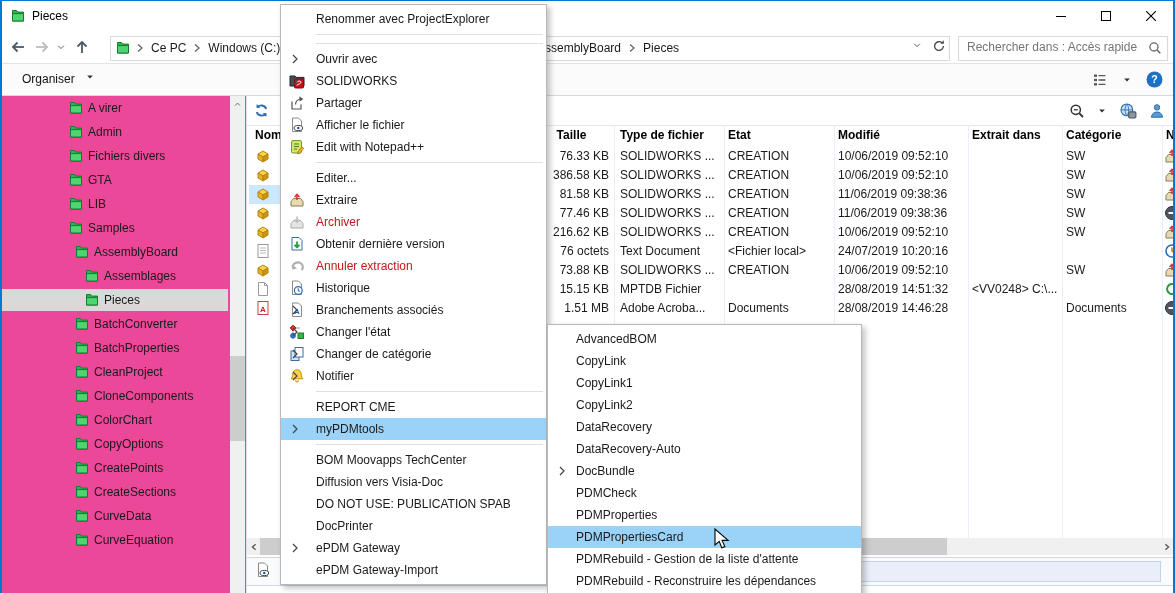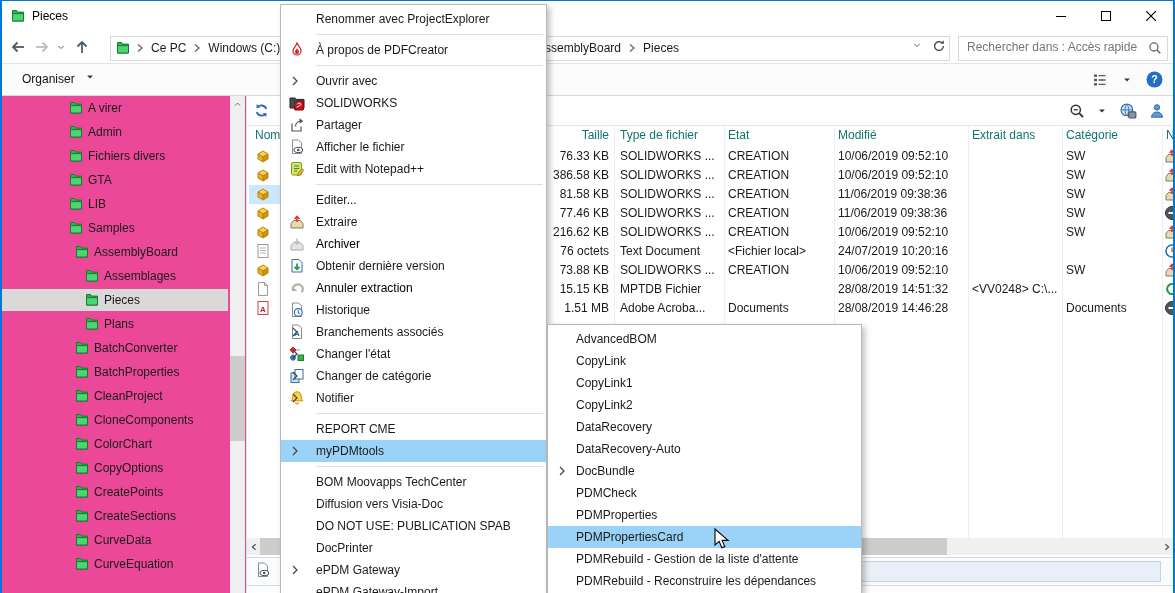--- a/index.html
+++ b/index.html
@@ -42,21 +42,21 @@
   .tree-item .lbl{position:absolute;top:0;}
   .tree-item.selected .selbg{position:absolute;left:0;right:18px;top:1px;bottom:1px;background:#d9d9d9;}
   .tree-scroll{position:absolute;right:1px;top:0;width:15px;bottom:0;background:#f0f0f0;}
   .tree-scroll .thumb{position:absolute;left:0;width:15px;top:260px;height:85px;background:#cdcdcd;}
   .tree-scroll .up{position:absolute;left:0;top:0;width:15px;height:16px;display:flex;align-items:center;justify-content:center;background:#f0f0f0;}
 
   .file-pane{position:absolute;left:245px;top:95px;right:0;bottom:0;background:#fff;overflow:hidden;}
   .fp-toolbar{position:absolute;left:0;top:0;right:0;height:29px;border-bottom:1px solid #e6e6e6;background:#fff;}
   .fp-tb-right{position:absolute;right:8px;top:6px;display:flex;gap:12px;align-items:center;}
   .fp-refresh{position:absolute;left:6px;top:6px;}
-  .fp-header{position:absolute;left:0;top:29px;right:0;height:21px;color:#0f766e;}
+  .fp-header{position:absolute;left:0;top:29px;right:0;height:21px;color:#000000;font-weight:bold;}
   .fp-header .hc{position:absolute;top:3px;white-space:nowrap;overflow:hidden;}
   .gridline{position:absolute;top:29px;width:1px;height:414px;background:#e8eff9;}
   .fp-rows{position:absolute;left:0;top:51px;right:0;}
   .frow{position:absolute;left:0;right:0;height:19px;line-height:19px;white-space:nowrap;}
   .frow .cell{position:absolute;top:0;overflow:hidden;}
   .frow .icon{position:absolute;top:1px;width:16px;height:16px;}
   .selsliver{position:absolute;left:2px;top:0;width:120px;height:19px;background:#cce8ff;}
   .c-taille{left:287px;width:75px;text-align:right;}
   .c-type{left:373px;width:98px;}
   .c-etat{left:481px;width:102px;}
@@ -76,21 +76,21 @@
   
   .menu{position:absolute;background:#fff;border:1px solid #b8b8b8;box-shadow:3px 3px 6px rgba(0,0,0,.25);box-sizing:border-box;padding:3px 0;z-index:50;}
   #context-menu{left:278px;top:3px;width:267px;}
   #submenu{left:545px;top:323px;width:315px;z-index:60;}
   .mi{position:relative;height:22px;line-height:22px;white-space:nowrap;}
   .mi .lbl{position:absolute;left:35px;top:0;}
   #submenu .mi .lbl{left:28px;}
   .mi .icon{position:absolute;left:8px;top:3px;width:16px;height:16px;}
   .mi .arrow{position:absolute;right:9px;top:5px;width:12px;height:12px;}
   .mi.hl{background:#9bd2f7;}
-  .mi.disabled .lbl{color:#000000;}
+  .mi.disabled .lbl{color:#b91c1c;}
   .msep{height:9px;position:relative;}
   .msep::after{content:"";position:absolute;left:35px;right:3px;top:4px;height:1px;background:#e0e0e0;}
 
   .cursor{position:absolute;left:712px;top:527px;z-index:100;}
 </style>
 </head>
 <body>
 
 <div class="window">
 
@@ -316,29 +316,20 @@
           <span class="selbg"></span>
           <span class="icon" style="left:82px">
             <svg width="16" height="16" viewBox="0 0 16 16">
               <path d="M2.5 2.5h4l1.2 1.6h5.8V13H2.5z" fill="#2db84d" stroke="#157a2e"></path>
               <path d="M2.5 5.6h11V13h-11z" fill="#4ed470" stroke="#157a2e"></path>
             </svg>
           </span>
           <span class="lbl" style="left:102px">Pieces</span>
         </div>
         <div class="tree-item">
-          <span class="icon" style="left:82px">
-            <svg width="16" height="16" viewBox="0 0 16 16">
-              <path d="M2.5 2.5h4l1.2 1.6h5.8V13H2.5z" fill="#2db84d" stroke="#157a2e"></path>
-              <path d="M2.5 5.6h11V13h-11z" fill="#4ed470" stroke="#157a2e"></path>
-            </svg>
-          </span>
-          <span class="lbl" style="left:102px">Plans</span>
-        </div>
-        <div class="tree-item">
           <span class="icon" style="left:72px">
             <svg width="16" height="16" viewBox="0 0 16 16">
               <path d="M2.5 2.5h4l1.2 1.6h5.8V13H2.5z" fill="#2db84d" stroke="#157a2e"></path>
               <path d="M2.5 5.6h11V13h-11z" fill="#4ed470" stroke="#157a2e"></path>
             </svg>
           </span>
           <span class="lbl" style="left:92px">BatchConverter</span>
         </div>
         <div class="tree-item">
           <span class="icon" style="left:72px">
@@ -467,21 +458,21 @@
         <span class="icon" style="width:16px;height:16px;">
             <svg width="16" height="16" viewBox="0 0 16 16">
               <circle cx="8" cy="4.4" r="2.7" fill="#5b9bd5" stroke="#2f6da8"></circle>
               <path d="M2.4 14.2c.5-3.6 3-5.2 5.6-5.2s5.1 1.6 5.6 5.2z" fill="#5b9bd5" stroke="#2f6da8"></path>
             </svg>
           </span>
       </div>
     </div>
     <div class="fp-header" id="fp-header">
         <span class="hc" style="left:8px;width:260px;">Nom</span>
-        <span class="hc" style="left:287px;width:75px;text-align:right;">Taille</span>
+        <span class="hc" style="left:287px;width:75px;text-align:center;">Taille</span>
         <span class="hc" style="left:373px;width:98px;">Type de fichier</span>
         <span class="hc" style="left:481px;width:102px;">Etat</span>
         <span class="hc" style="left:591px;width:128px;">Modifié</span>
         <span class="hc" style="left:725px;width:88px;">Extrait dans</span>
         <span class="hc" style="left:819px;width:92px;">Catégorie</span>
         <span class="hc" style="left:919px;width:12px;">N</span>
       </div>
     <div id="gridlines">
         <div class="gridline" style="left: 367px;"></div>
         <div class="gridline" style="left: 477px;"></div>
@@ -711,29 +702,20 @@
         </span>
       <div class="field"></div>
     </div>
   </div>
 
   <div class="menu" id="context-menu">
       <div class="mi">
         <span class="lbl">Renommer avec ProjectExplorer</span>
       </div>
       <div class="msep"></div>
-      <div class="mi">
-        <span class="icon">
-          <svg width="16" height="16" viewBox="0 0 16 16">
-            <path d="M8 1c1 3 4 4.2 4 8a4 4 0 1 1-8 0C4 5.8 7 4.5 8 1z" fill="#fff" stroke="#c22" stroke-width="1.2"></path>
-            <path d="M8 6.2c.7 1.6 2 2 2 3.7a2 2 0 1 1-4 0c0-1.7 1.3-2.1 2-3.7z" fill="#d22"></path>
-          </svg>
-        </span>
-        <span class="lbl">À propos de PDFCreator</span>
-      </div>
       <div class="msep"></div>
       <div class="mi">
         <span class="lbl">Ouvrir avec</span>
         <span class="icon arrow">
           <svg width="12" height="12" viewBox="0 0 12 12">
             <path d="M4 2l4 4-4 4" fill="none" stroke="#444" stroke-width="1.2"></path>
           </svg>
         </span>
       </div>
       <div class="mi">

